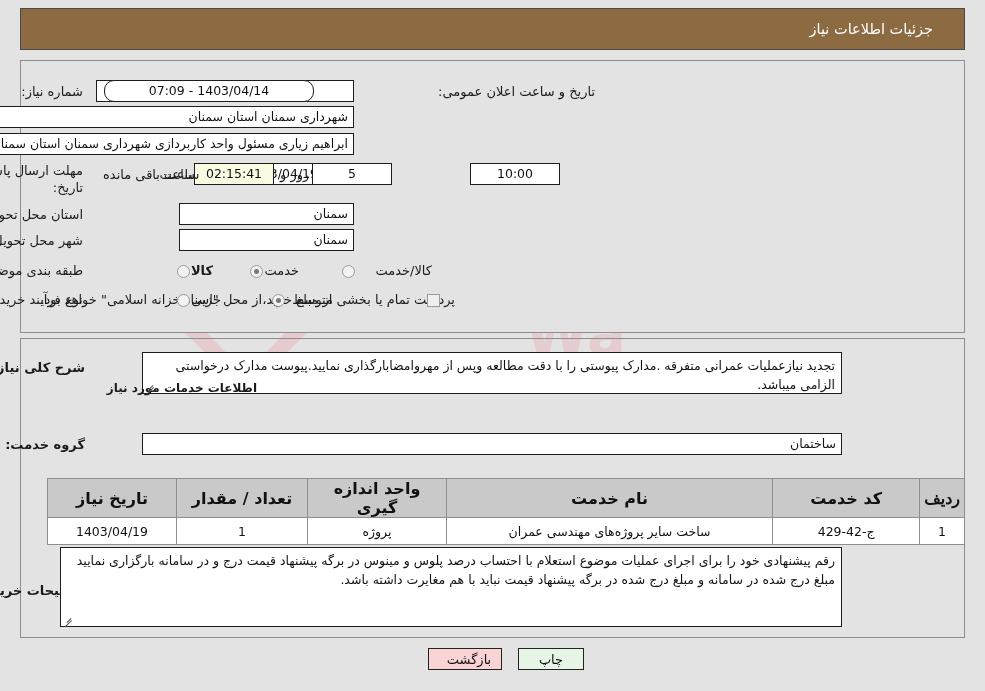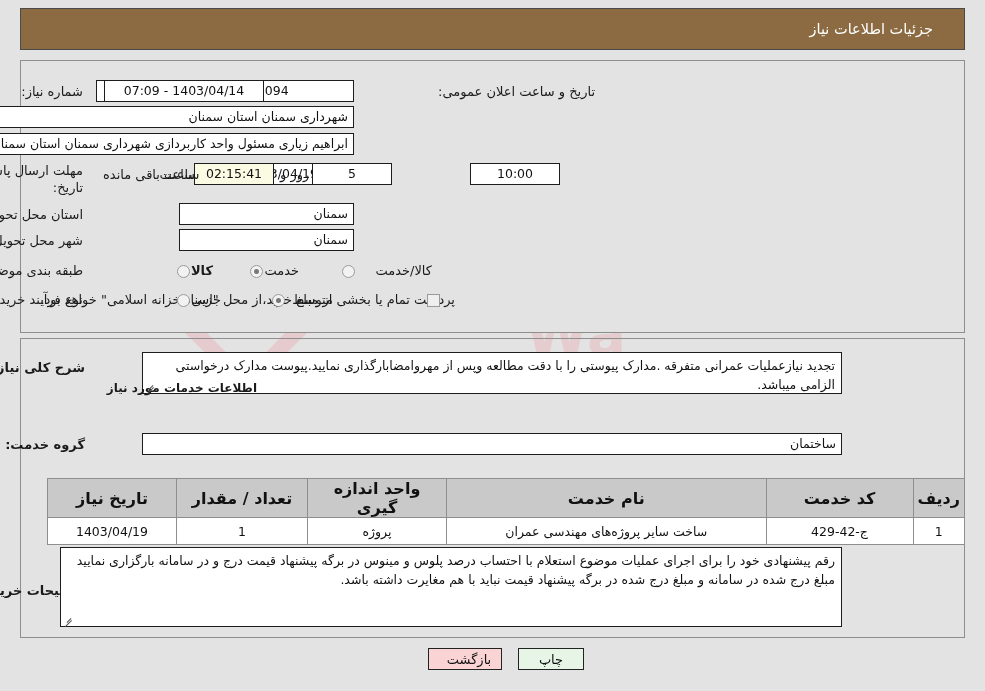--- a/index.html
+++ b/index.html
@@ -237,21 +237,21 @@
     <span class="title">جزئیات اطلاعات نیاز</span>
   </div>
 
   <div class="panel panel-top"></div>
 
   <div class="lbl" style="right:902px; top:84px;">شماره نیاز:</div>
   <div class="fld ctr" style="right:631px; top:80px; width:258px;">1103090222000094</div>
 
   <div class="lbl" style="right:390px; top:84px;">تاریخ و ساعت اعلان عمومی:</div>
 
-  <div class="fld ctr" style="left:104px; top:80px; width:160px;">1403/04/14 - 07:09</div>
+  <div class="fld ctr" style="left:104px; top:80px; width:210px;border-radius:10px;">1403/04/14 - 07:09</div>
 
   <div class="lbl" style="right:902px; top:110px;">نام دستگاه خریدار:</div>
   <div class="fld rgt" style="right:631px; top:106px; width:400px;">شهرداری سمنان استان سمنان</div>
 
   <div class="lbl" style="right:902px; top:137px;">ایجاد کننده درخواست:</div>
   <div class="fld rgt" style="right:631px; top:133px; width:381px;">ابراهیم زیاری مسئول واحد کاربردازی شهرداری سمنان استان سمنان</div>
 
   <div class="lbl" style="right:902px; top:163px;">مهلت ارسال پاسخ: تا</div>
   <div class="lbl" style="right:902px; top:180px;">تاریخ:</div>
   <div class="fld ctr" style="right:631px; top:163px; width:144px;">1403/04/19</div>
@@ -295,21 +295,21 @@
   <div class="grip" style="left:145px; top:382px;"></div>
 
   <div class="lbl lbl-b" style="right:728px; top:381px; font-size:12px;">اطلاعات خدمات مورد نیاز</div>
 
   <div class="lbl lbl-b" style="right:900px; top:437px;">گروه خدمت:</div>
   <div class="fld rgt" style="right:143px; top:433px; left:142px; width:auto;">ساختمان</div>
 
   <table class="tbl">
     <thead>
       <tr>
-        <th style="width:32px;">ردیف</th>
+        <th style="width:32px;font-family:Liberation Serif, serif;">ردیف</th>
         <th style="width:138px;">کد خدمت</th>
         <th>نام خدمت</th>
         <th style="width:130px;">واحد اندازه گیری</th>
         <th style="width:122px;margin-left:16px;">تعداد / مقدار</th>
         <th style="width:120px;">تاریخ نیاز</th>
       </tr>
     </thead>
     <tbody>
       <tr>
         <td>1</td>

